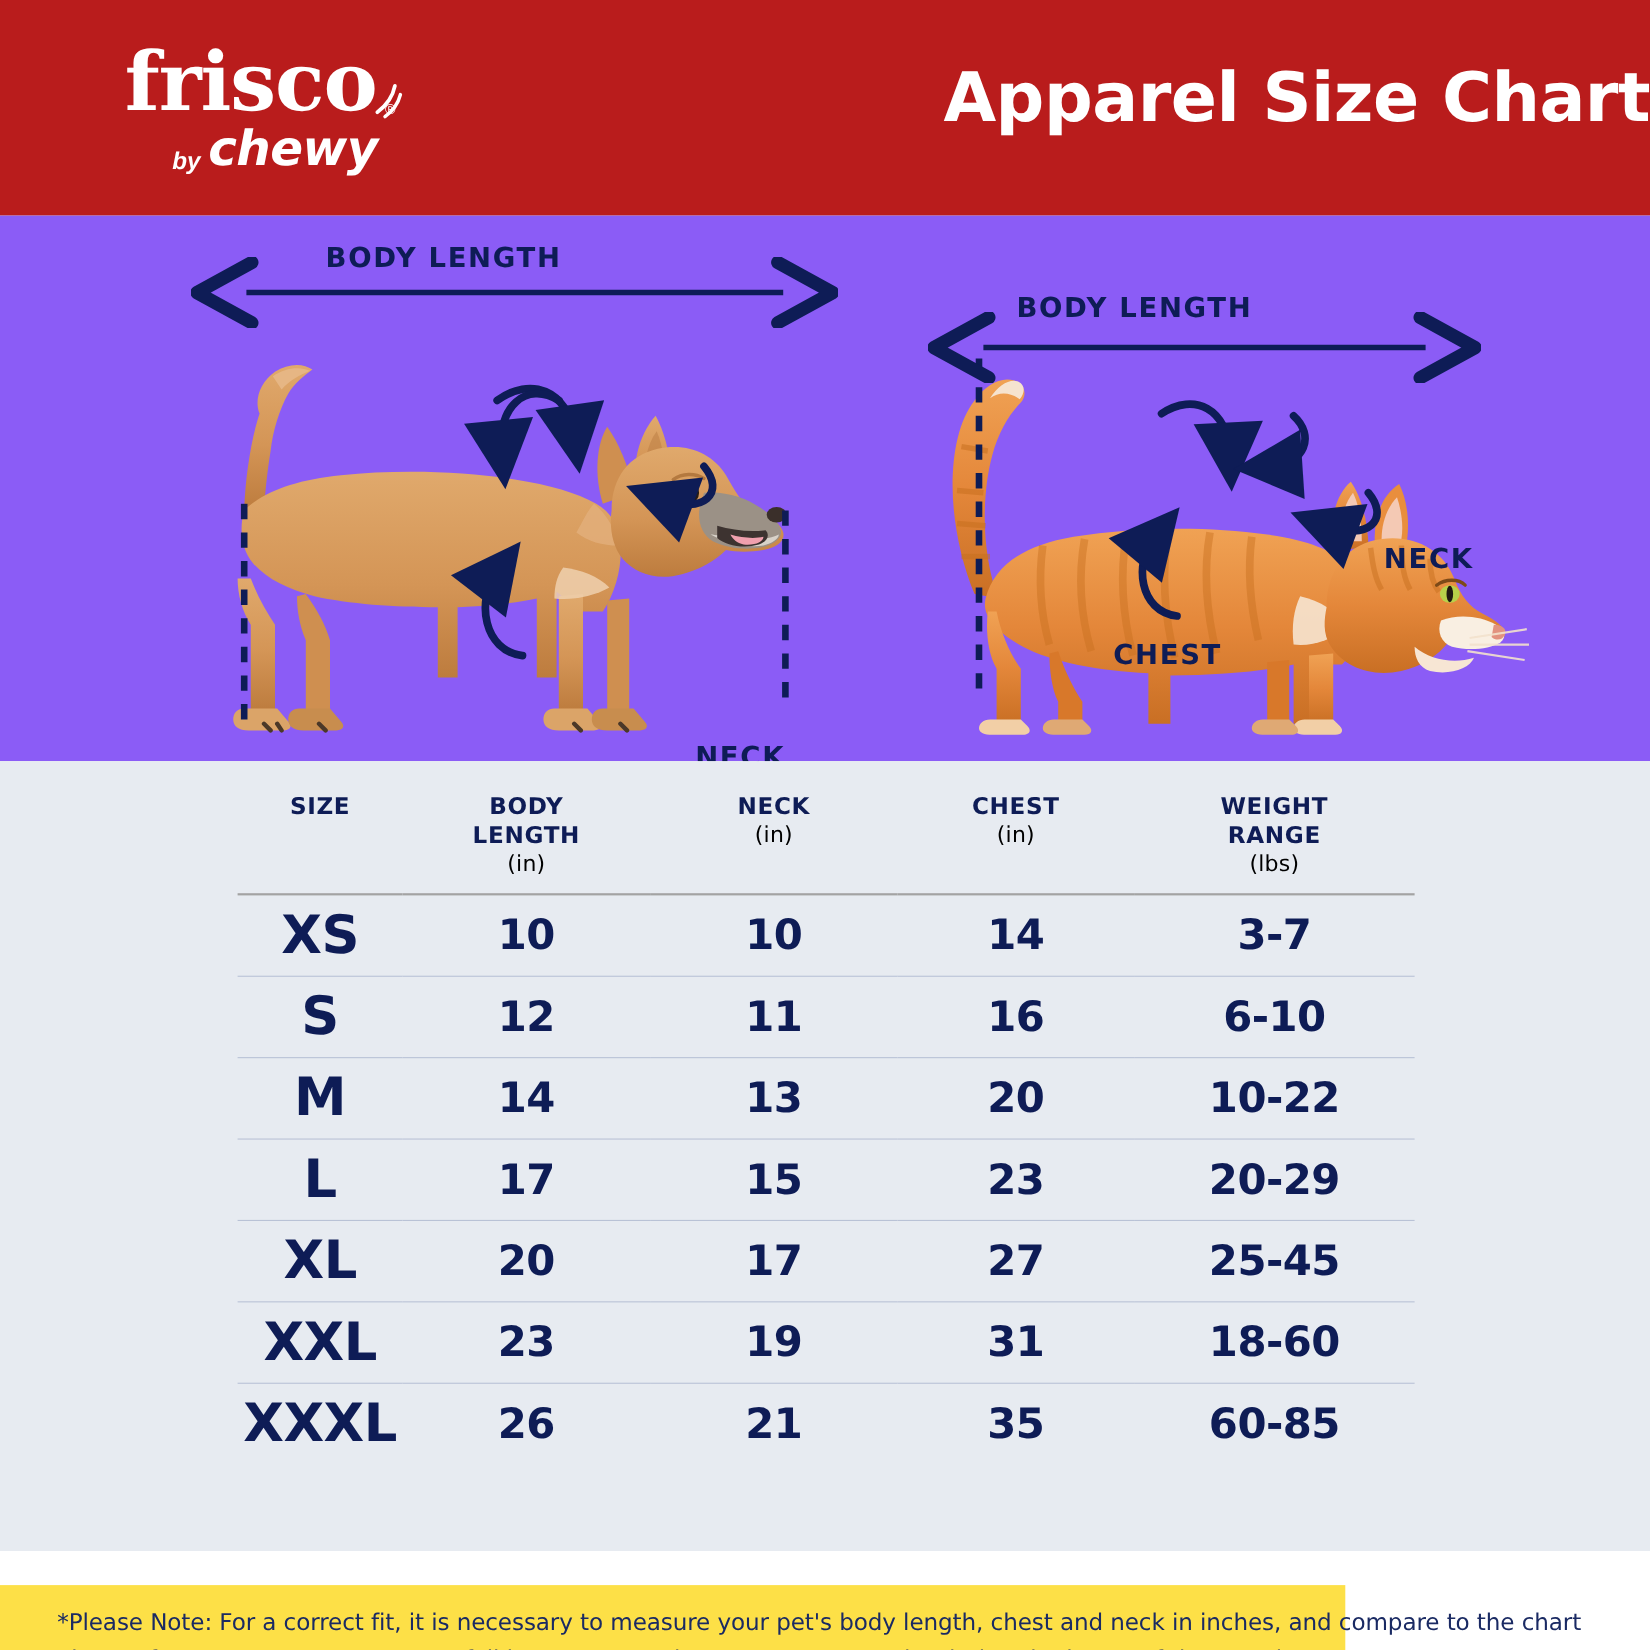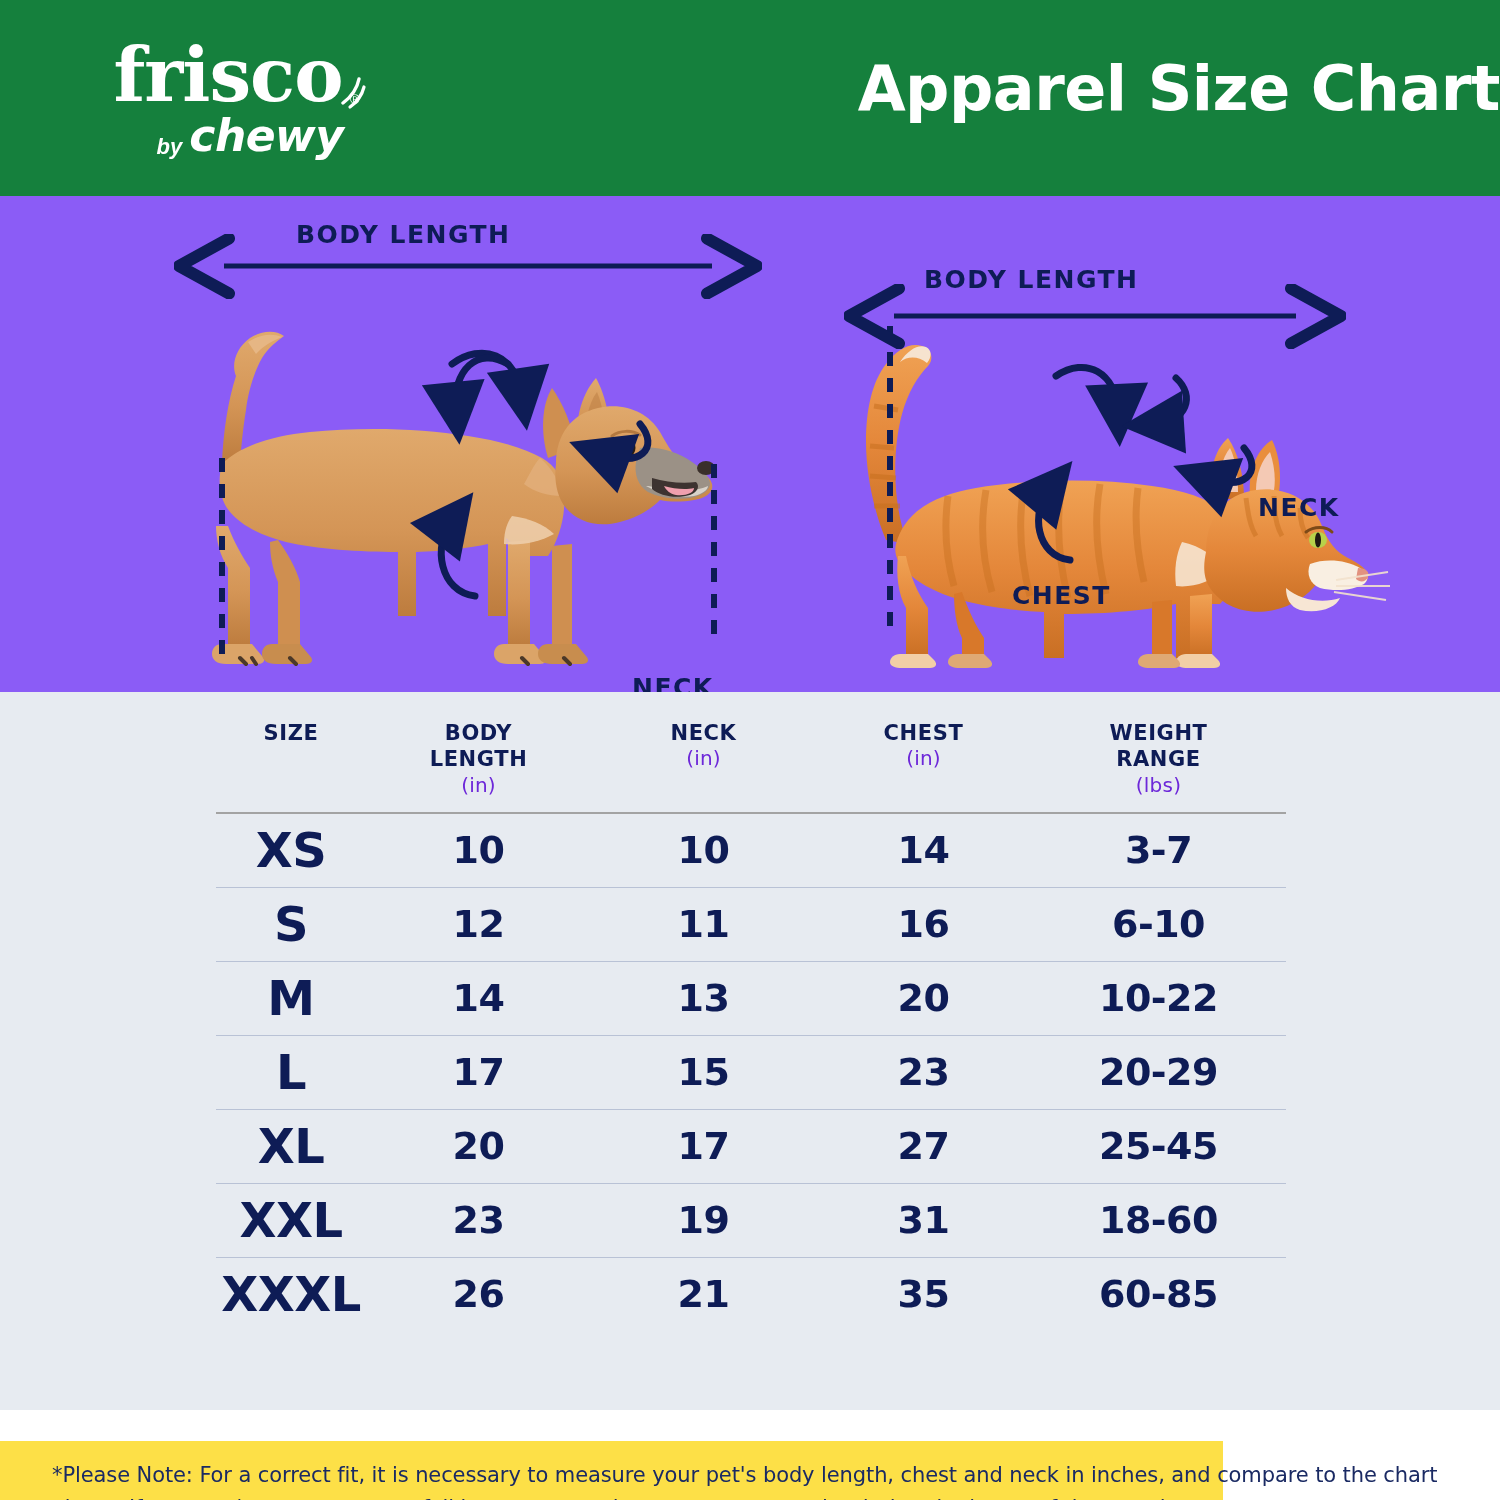--- a/index.html
+++ b/index.html
@@ -7,21 +7,21 @@
     width:1500px;height:1500px;
     background:#ffffff;
     font-family:"Liberation Sans", sans-serif;
     overflow:hidden;
   }
   .page{position:relative;width:1500px;height:1500px;background:#fff;}
 
   
   .header{
     position:absolute;left:0;top:0;width:1500px;height:196px;
-    background:#15803d;
+    background:#b91c1c;
     display:flex;align-items:center;
   }
   .logo-wrap{
     position:absolute;left:78px;top:34px;width:300px;height:130px;
     display:flex;flex-direction:column;align-items:center;justify-content:center;
   }
   .logo-frisco{
     position:relative;
     font-family:"DejaVu Serif", serif;
     font-weight:700;
@@ -86,21 +86,21 @@
     line-height:1.25;
     padding:0 0 14px 0;
     vertical-align:top;
     text-align:center;
   }
   .unit{
     display:block;
     font-weight:400;
     font-size:20px;
     letter-spacing:0.2px;
-    color:#6d28d9;
+    color:#000000;
   }
   .tbl th.col-size{width:150px;}
   .tbl th.col-bl{width:225px;}
   .tbl th.col-neck{width:225px;}
   .tbl th.col-chest{width:215px;}
   .tbl th.col-wt{width:255px;}
 
   .tbl thead tr{border-bottom:2px solid #a3a3a3;}
   .tbl tbody td{
     font-family:"DejaVu Sans", sans-serif;

